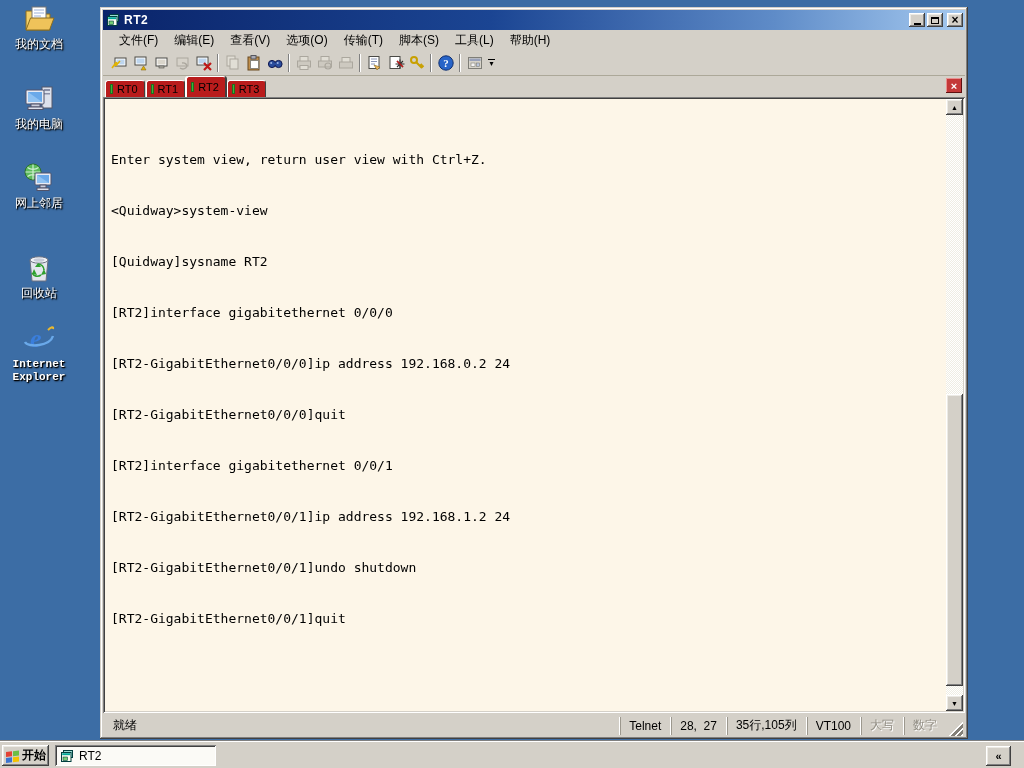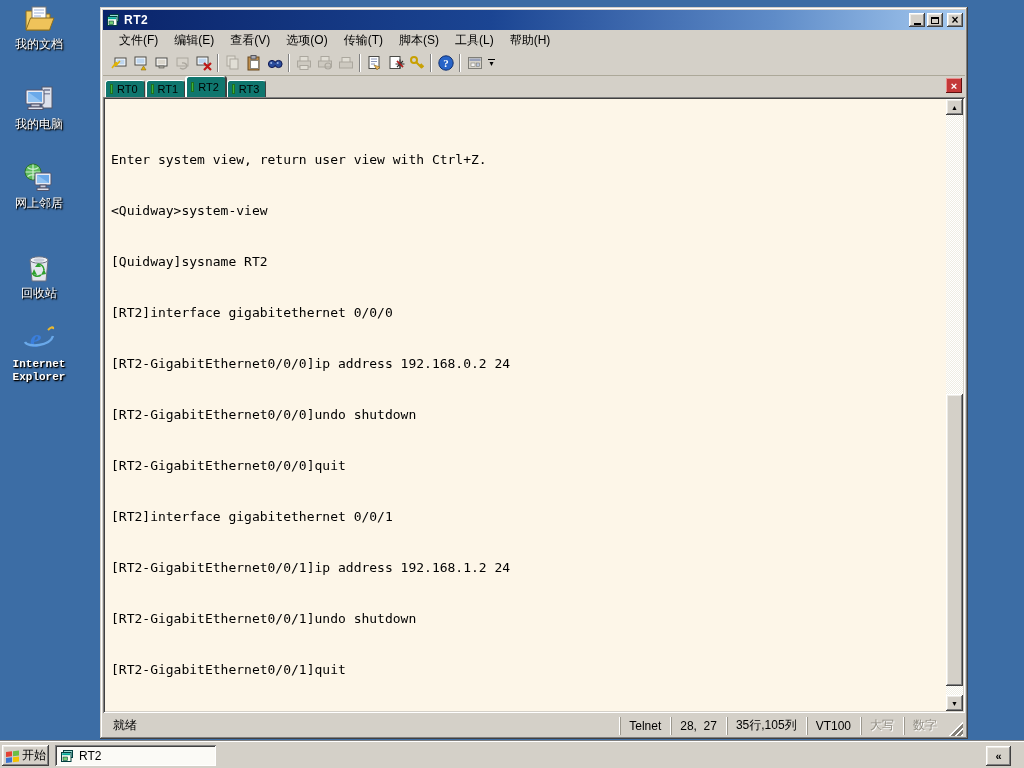--- a/index.html
+++ b/index.html
@@ -35,21 +35,21 @@
   .toolbar { height:26px; flex:0 0 26px; display:flex; align-items:center; padding-left:6px; background:#D4D0C8;
              border-bottom:1px solid #ACA899; }
   .tbico { width:21px; height:20px; display:flex; align-items:center; justify-content:center; }
   .tbsep { width:2px; height:18px; border-left:1px solid #808080; border-right:1px solid #fff; margin:0 3px; }
   .tbdrop { font-size:8px; color:#000; margin-left:3px; line-height:5px; text-align:center; }
   .tbdrop .bar { display:block; width:7px; height:1px; background:#000; margin:0 auto 1px; }
 
   
   .tabstrip { height:21px; flex:0 0 21px; position:relative; display:flex; align-items:flex-end; padding-left:2px; background:#D4D0C8; }
   .tab { position:relative; height:17px; display:flex; align-items:center; padding:0 6px 1px 4px;
-         background:#0f766e; border-left:1px solid #fff; border-top:1px solid #fff; border-right:1px solid #404040;
+         background:#b91c1c; border-left:1px solid #fff; border-top:1px solid #fff; border-right:1px solid #404040;
          border-top-left-radius:3px; border-top-right-radius:3px; margin-right:1px; cursor:default; }
   .tab.active { height:21px; z-index:3; box-shadow:-1px 0 0 #fff, 1px 0 0 #404040; font-weight:normal; }
   .tab .led { width:3px; height:10px; background:#3CB43C; border:1px solid #1E701E; margin-right:4px; }
   .tab .tlbl { font-size:11px; }
   .tabclose { position:absolute; right:3px; top:2px; width:16px; height:15px; background:#C43838;
               box-shadow: inset -1px -1px 0 #5E1010, inset 1px 1px 0 #E89090; color:#fff; font-weight:bold;
               font-size:11px; display:flex; align-items:center; justify-content:center; cursor:default; }
 
   
   .termwrap { flex:1 1 auto; position:relative; background:#FDF6E8;
@@ -73,21 +73,21 @@
   .statusbar .lead { flex:1; }
   .statusbar .etch { border-left:1px solid #9C988E; box-shadow:-1px 0 0 #fff; margin-left:2px; }
   .statusbar .dim { color:#928E84; text-shadow:1px 1px 0 #fff; }
   .grip { width:14px; height:14px; margin-left:4px; align-self:flex-end;
           background:linear-gradient(135deg, transparent 0 50%, #fff 50% 57%, #848078 57% 71%, #fff 71% 78%, #848078 78% 92%, #fff 92%); }
 
   
   .taskbar { position:absolute; left:0; bottom:0; width:1024px; height:27px; background:#D4D0C8;
              border-top:1px solid #fff; box-shadow:0 -1px 0 #808080; }
   .startbtn { position:absolute; left:2px; top:3px; height:21px; width:47px; display:flex; align-items:center;
-              justify-content:center; gap:2px; font-weight:normal; cursor:default; }
+              justify-content:center; gap:2px; font-weight:bold; cursor:default; }
   .taskitem { position:absolute; left:55px; top:3px; height:21px; width:161px; background:#FBFAF6;
               box-shadow: inset 1px 1px 0 #808080, inset -1px -1px 0 #fff, inset 2px 2px 0 #404040;
               display:flex; align-items:center; padding-left:5px; gap:5px; cursor:default; }
   .chevbtn { position:absolute; right:13px; top:4px; height:20px; width:25px; display:flex; align-items:center;
              justify-content:center; font-weight:bold; font-size:11px; cursor:default; }
 </style>
 </head>
 <body>
 
 <div class="screen">
@@ -324,21 +324,20 @@
         </span>
     </div>
 
     <div class="termwrap">
       <div class="termtext">
         <div>Enter system view, return user view with Ctrl+Z.</div>
         <div>&lt;Quidway&gt;system-view</div>
         <div>[Quidway]sysname RT2</div>
         <div>[RT2]interface gigabitethernet 0/0/0</div>
         <div>[RT2-GigabitEthernet0/0/0]ip address 192.168.0.2 24</div>
-        <div>[RT2-GigabitEthernet0/0/0]undo shutdown</div>
         <div>[RT2-GigabitEthernet0/0/0]quit</div>
         <div>[RT2]interface gigabitethernet 0/0/1</div>
         <div>[RT2-GigabitEthernet0/0/1]ip address 192.168.1.2 24</div>
         <div>[RT2-GigabitEthernet0/0/1]undo shutdown</div>
         <div>[RT2-GigabitEthernet0/0/1]quit</div>
         
         
         
         
         

